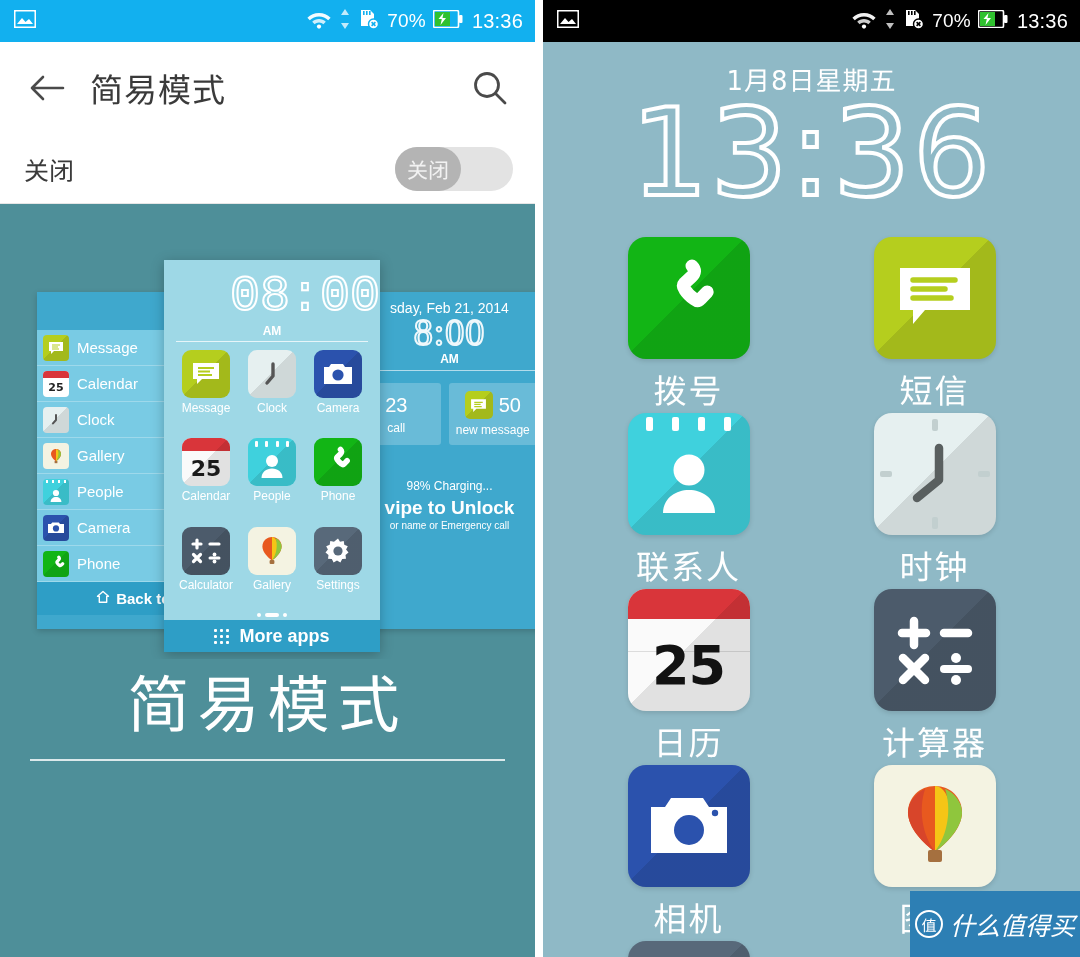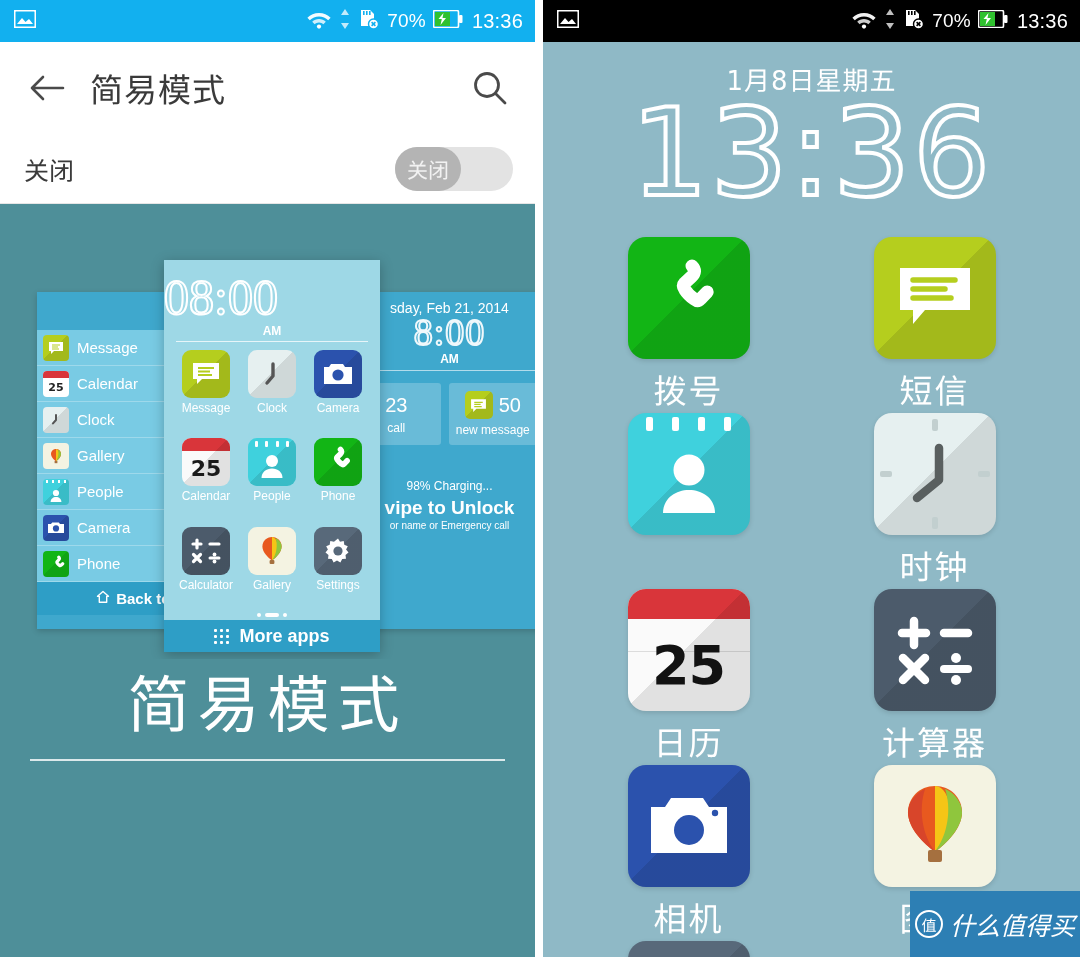--- a/index.html
+++ b/index.html
@@ -121,23 +121,23 @@
   .art-lock .swipe{ text-align:center;font-size:19px;font-weight:bold;margin-top:4px;}
   .art-lock .sub{ text-align:center;font-size:10px;margin-top:1px;}
 
   
   .art-home{
     position:absolute; left:164px; top:56px; width:216px; height:392px;
     background:#9ed8e6; box-shadow:0 3px 12px rgba(0,0,0,.25);
     display:flex;flex-direction:column;
   }
   .art-home .htime{
-    font-size:50px; text-align:left; color:transparent;
+    font-size:50px; text-align:right; color:transparent;
     -webkit-text-stroke:2px #ffffff;
-    font-family:Liberation Serif, serif;
+    font-family:Liberation Mono, monospace;
     margin-top:12px; line-height:1;
   }
   .art-home .ham{text-align:center;color:#fff;font-size:12px;font-weight:bold;margin-top:2px;}
   .hrule{height:1px;background:rgba(255,255,255,.75);margin:3px 12px 0;}
   .hgrid{
     flex:1; display:grid; grid-template-columns:repeat(3,1fr);
     grid-template-rows:repeat(3,1fr); padding:8px 10px 0; gap:2px;
   }
   .hcell{display:flex;flex-direction:column;align-items:center;justify-content:flex-start;gap:3px;}
   .hicon{width:48px;height:48px;border-radius:9px;position:relative;overflow:hidden;}
@@ -677,20 +677,21 @@
               <i style="width:7px;height:14px;background:#fff;display:block;border-radius:2px"></i>
               <i style="width:7px;height:14px;background:#fff;display:block;border-radius:2px"></i>
             </span>
             <span class="ic-center" style="align-items:flex-end;padding-bottom:22px">
               <svg width="64" height="60" viewBox="0 0 64 60">
                 <circle cx="32" cy="17" r="15.5" fill="#fff"></circle>
                 <path d="M6 60c0-13.8 11.6-23 26-23s26 9.2 26 23z" fill="#fff"></path>
               </svg>
             </span>
           </span>
+          <span class="elbl">联系人</span>
         </div>
 
         <div class="ecell">
           <span class="eicon" style="background:#e6f0f0">
             <span class="shadow-diag"></span>
             <span style="position:absolute;top:6px;left:50%;margin-left:-3px;width:6px;height:12px;background:#c2cfcf;border-radius:2px"></span>
             <span style="position:absolute;bottom:6px;left:50%;margin-left:-3px;width:6px;height:12px;background:#c2cfcf;border-radius:2px"></span>
             <span style="position:absolute;left:6px;top:50%;margin-top:-3px;height:6px;width:12px;background:#c2cfcf;border-radius:2px"></span>
             <span style="position:absolute;right:6px;top:50%;margin-top:-3px;height:6px;width:12px;background:#c2cfcf;border-radius:2px"></span>
             <span class="ic-center">

